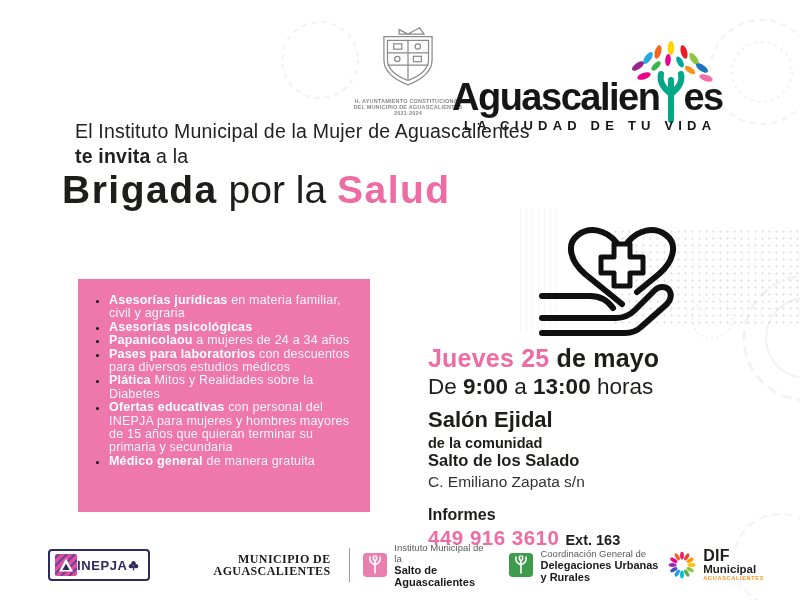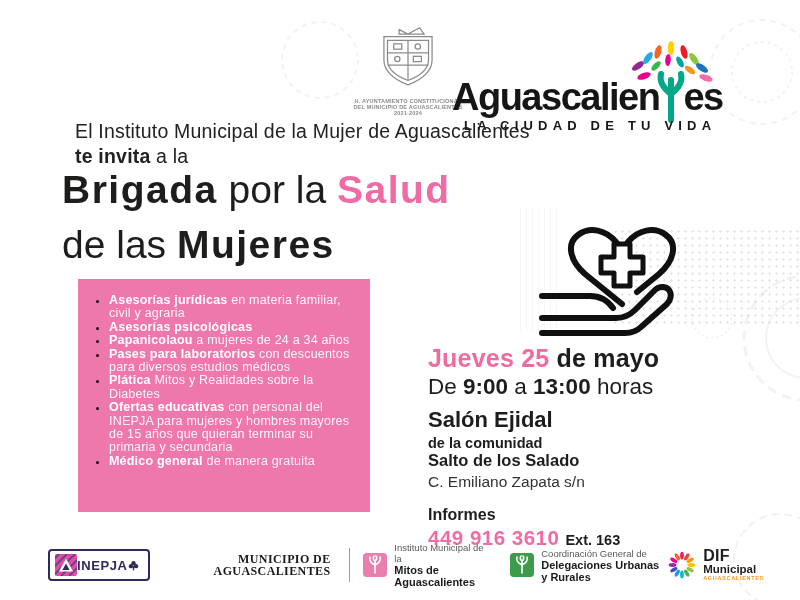--- a/index.html
+++ b/index.html
@@ -144,21 +144,20 @@
     <div class="tagline">LA CIUDAD DE TU VIDA</div>
   </div>
 
   <div class="intro">
     <div>El Instituto Municipal de la Mujer de Aguascalientes</div>
     <div><b>te invita</b><span> a la</span></div>
   </div>
 
   <div class="title">
     <div><span class="t-heavy">Brigada</span><span class="t-light"> por la </span><span class="t-heavy t-pink">Salud</span></div>
-    <div><span class="t-light">de las </span><span class="t-heavy">Mujeres</span></div>
   </div>
 
   <svg class="hearthand" viewBox="0 0 176 132" fill="none" stroke="#101010" stroke-width="6" stroke-linecap="round" stroke-linejoin="round">
     <path d="M84,100 L47,70 C32,57 28,40 40,31 C52,22 68,26 78,38 L84,46 L90,38 C100,26 116,22 128,31 C140,40 136,57 121,70 L99,88"></path>
     <path d="M76,40 h16 v13 h13 v16 h-13 v13 h-16 v-13 h-13 v-16 h13 z" fill="#fff" stroke-width="5"></path>
     <path d="M4,92 H52 C62,92 70,97 75,104"></path>
     <path d="M4,114 H78 C86,114 92,111 97,106 L117,86 C121,82 128,82 131,86 C134,90 133,96 129,100 L103,123 C99,127 93,129 87,129 H4"></path>
   </svg>
 
   <div class="services">
@@ -209,21 +208,21 @@
 
     <div class="footer-divider"></div>
 
     <div class="lg-block lg-instituto">
       <svg class="sq-icon" viewBox="0 0 24 24">
         <rect width="24" height="24" rx="3" fill="#e87fae"></rect>
         <path d="M12,20 V8 M12,12 C8,10 6,7 7,4 M12,12 C16,10 18,7 17,4 M12,8 C10,6.5 10,4.5 11,3 M12,8 C14,6.5 14,4.5 13,3" stroke="#fff" stroke-width="1.6" fill="none" stroke-linecap="round"></path>
       </svg>
       <div class="lg-txt">
         <div class="l1">Instituto Municipal de la</div>
-        <div class="l2">Mitos de Aguascalientes</div>
+        <div class="l2">Salto de Aguascalientes</div>
       </div>
     </div>
 
     <div class="lg-block lg-coord">
       <svg class="sq-icon" viewBox="0 0 24 24">
         <rect width="24" height="24" rx="3" fill="#3f9b4c"></rect>
         <path d="M12,20 V8 M12,12 C8,10 6,7 7,4 M12,12 C16,10 18,7 17,4 M12,8 C10,6.5 10,4.5 11,3 M12,8 C14,6.5 14,4.5 13,3" stroke="#fff" stroke-width="1.6" fill="none" stroke-linecap="round"></path>
       </svg>
       <div class="lg-txt">
         <div class="l1">Coordinación General de</div>

